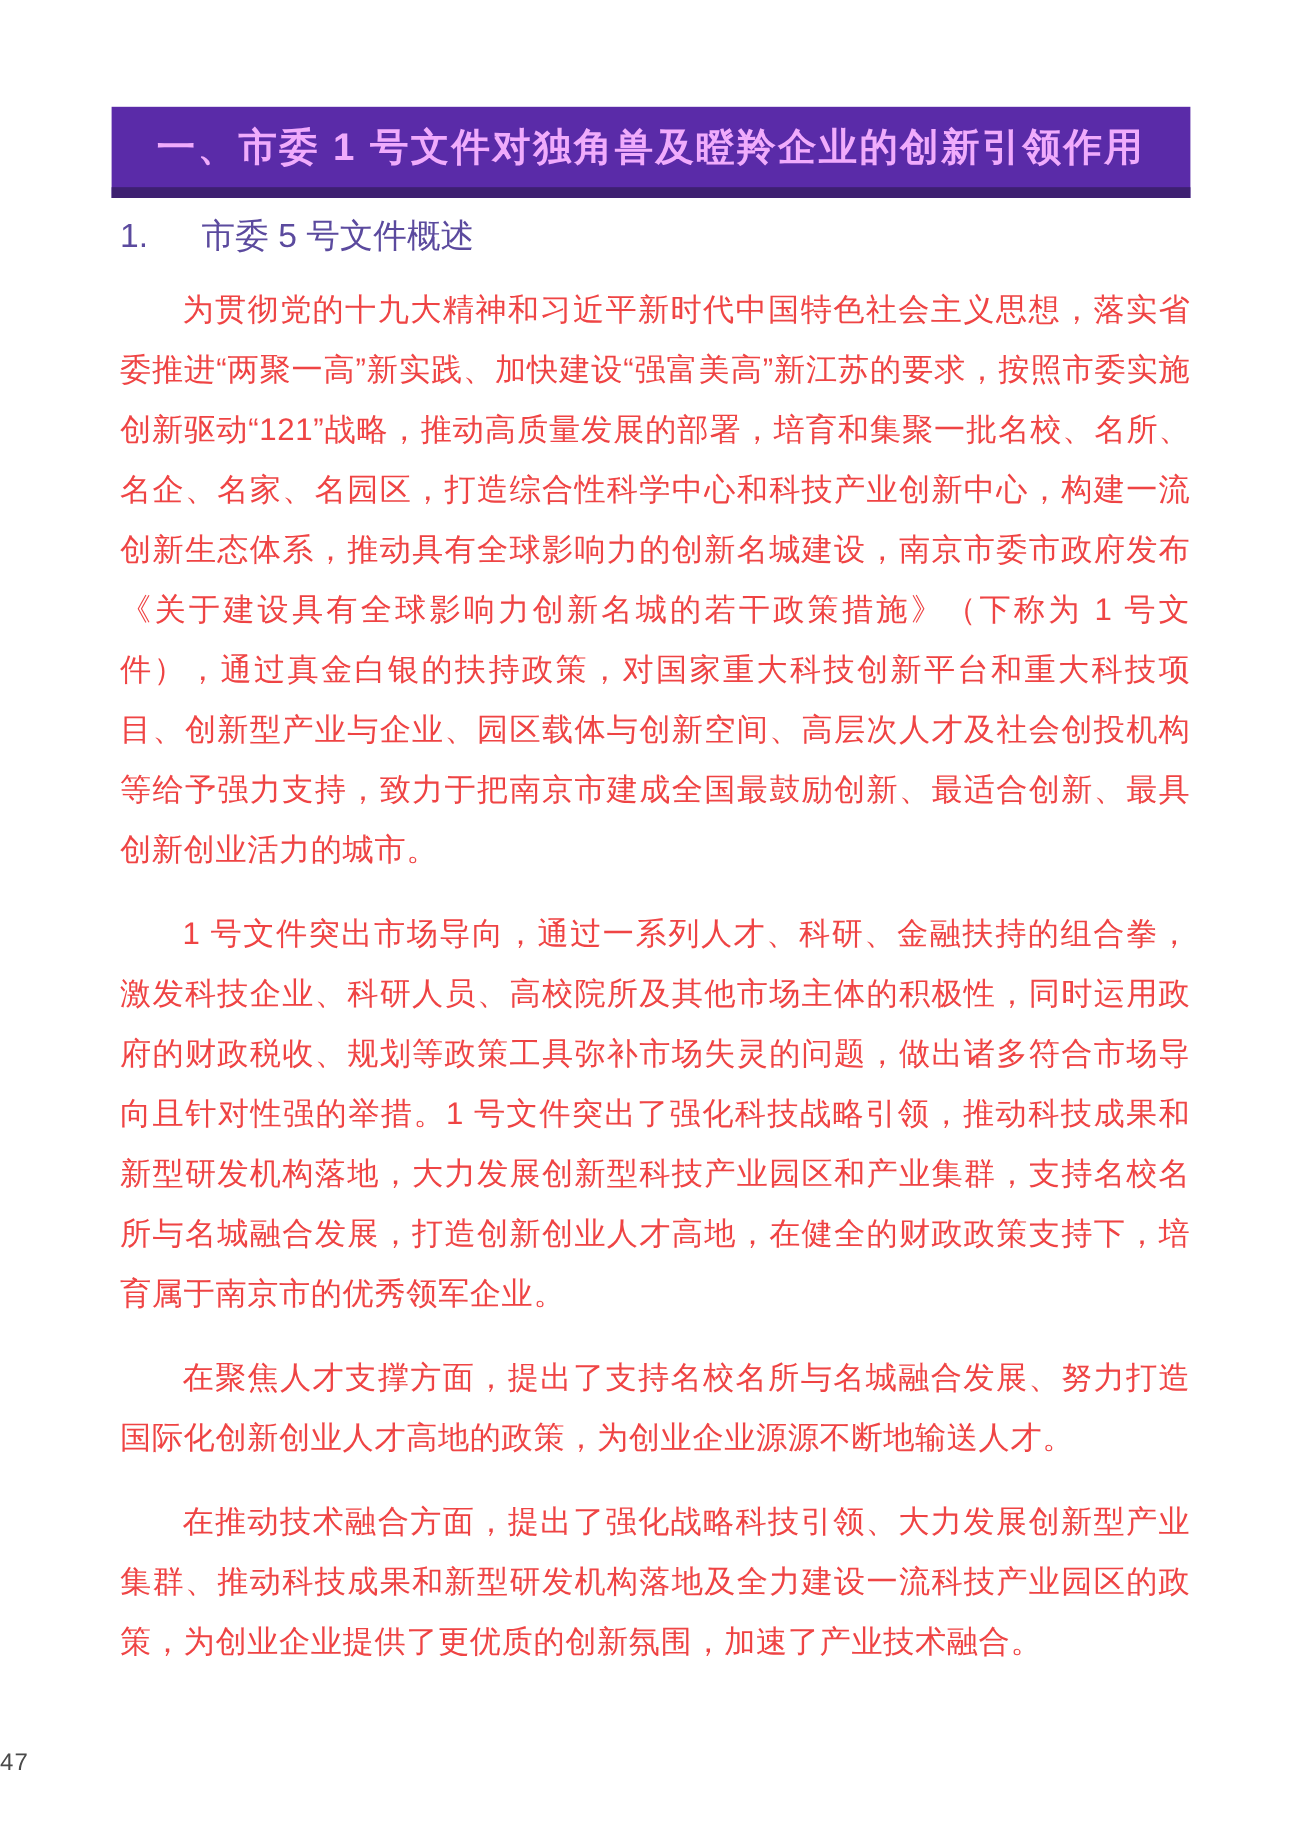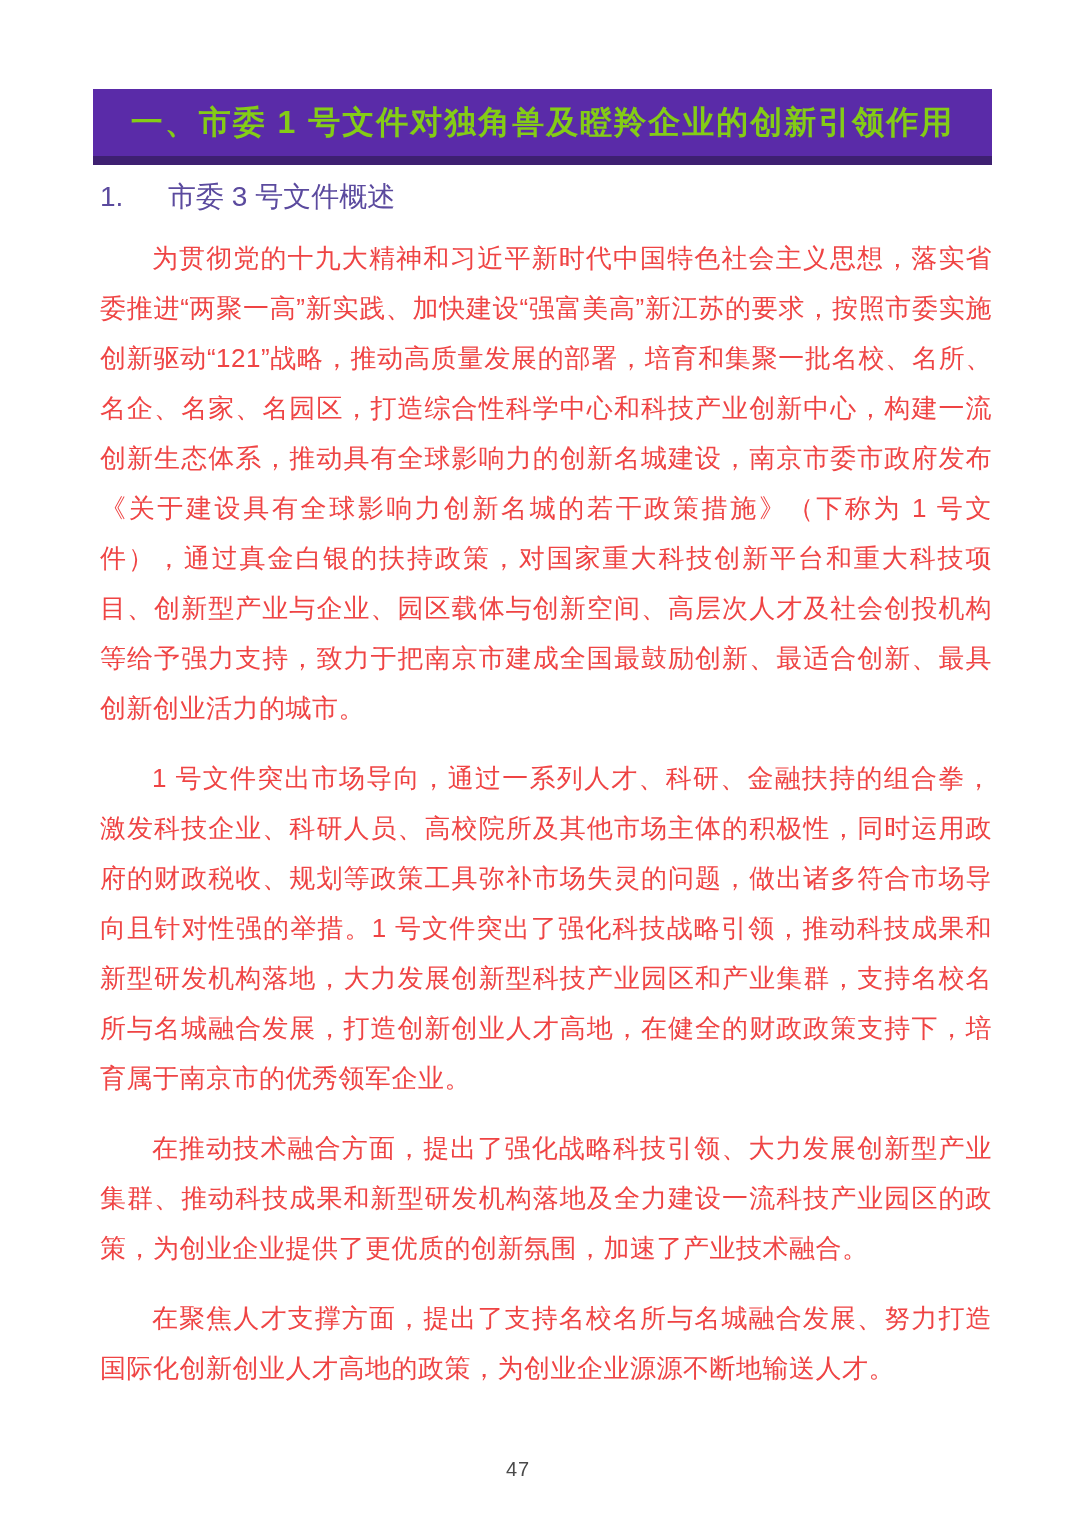--- a/index.html
+++ b/index.html
@@ -23,21 +23,21 @@
     top: 89px;
     width: 899px;
     height: 76px;
     background: #5a2ba8;
     border-bottom: 9px solid #3e2071;
     display: flex;
     align-items: center;
     justify-content: center;
   }
   .banner h1 {
-    color: #84cc16;
+    color: #f0abfc;
     font-size: 32px;
     font-weight: bold;
     letter-spacing: 2px;
     white-space: nowrap;
   }
   .subheading {
     position: absolute;
     left: 100px;
     top: 178px;
     width: 892px;
@@ -64,47 +64,45 @@
     text-align: justify;
     text-indent: 2em;
     margin-bottom: 20px;
     letter-spacing: 0.5px;
   }
   .footer {
     position: absolute;
     left: 0;
     top: 1458px;
     width: 1024px;
-    text-align: center;
-    padding-left: 12px;
   }
   .footer .pageno {
     font-size: 20px;
     color: #4a4a4a;
     letter-spacing: 1px;
   }
 </style>
 </head>
 <body>
 
 <div class="page">
 
   <header class="banner">
     <h1>一、市委 1 号文件对独角兽及瞪羚企业的创新引领作用</h1>
   </header>
 
   <div class="subheading">
     <span class="num">1.</span>
-    <span class="title">市委 3 号文件概述</span>
+    <span class="title">市委 5 号文件概述</span>
   </div>
 
   <main class="content">
     <p>为贯彻党的十九大精神和习近平新时代中国特色社会主义思想，落实省委推进“两聚一高”新实践、加快建设“强富美高”新江苏的要求，按照市委实施创新驱动“121”战略，推动高质量发展的部署，培育和集聚一批名校、名所、名企、名家、名园区，打造综合性科学中心和科技产业创新中心，构建一流创新生态体系，推动具有全球影响力的创新名城建设，南京市委市政府发布《关于建设具有全球影响力创新名城的若干政策措施》（下称为 1 号文件），通过真金白银的扶持政策，对国家重大科技创新平台和重大科技项目、创新型产业与企业、园区载体与创新空间、高层次人才及社会创投机构等给予强力支持，致力于把南京市建成全国最鼓励创新、最适合创新、最具创新创业活力的城市。</p>
     <p>1 号文件突出市场导向，通过一系列人才、科研、金融扶持的组合拳，激发科技企业、科研人员、高校院所及其他市场主体的积极性，同时运用政府的财政税收、规划等政策工具弥补市场失灵的问题，做出诸多符合市场导向且针对性强的举措。1 号文件突出了强化科技战略引领，推动科技成果和新型研发机构落地，大力发展创新型科技产业园区和产业集群，支持名校名所与名城融合发展，打造创新创业人才高地，在健全的财政政策支持下，培育属于南京市的优秀领军企业。</p>
+    <p>在聚焦人才支撑方面，提出了支持名校名所与名城融合发展、努力打造国际化创新创业人才高地的政策，为创业企业源源不断地输送人才。</p>
     <p>在推动技术融合方面，提出了强化战略科技引领、大力发展创新型产业集群、推动科技成果和新型研发机构落地及全力建设一流科技产业园区的政策，为创业企业提供了更优质的创新氛围，加速了产业技术融合。</p>
-    <p>在聚焦人才支撑方面，提出了支持名校名所与名城融合发展、努力打造国际化创新创业人才高地的政策，为创业企业源源不断地输送人才。</p>
   </main>
 
   <footer class="footer">
     <span class="pageno">47</span>
   </footer>
 
 </div>
 
 </body></html>

